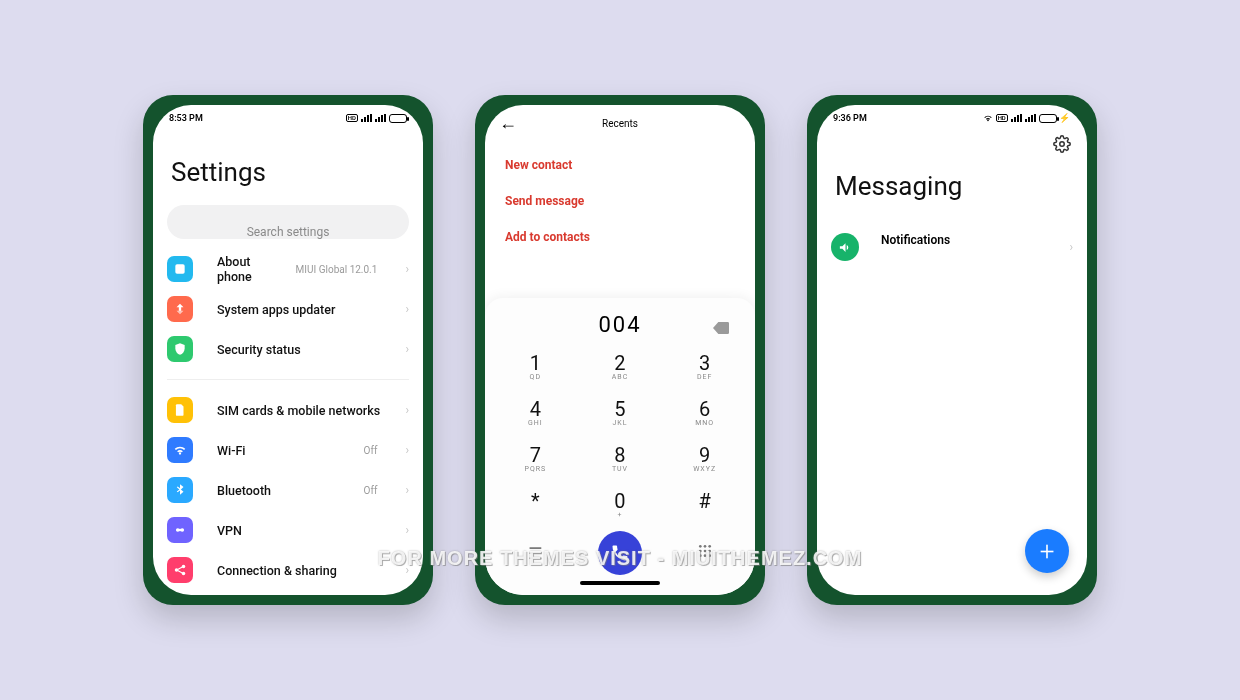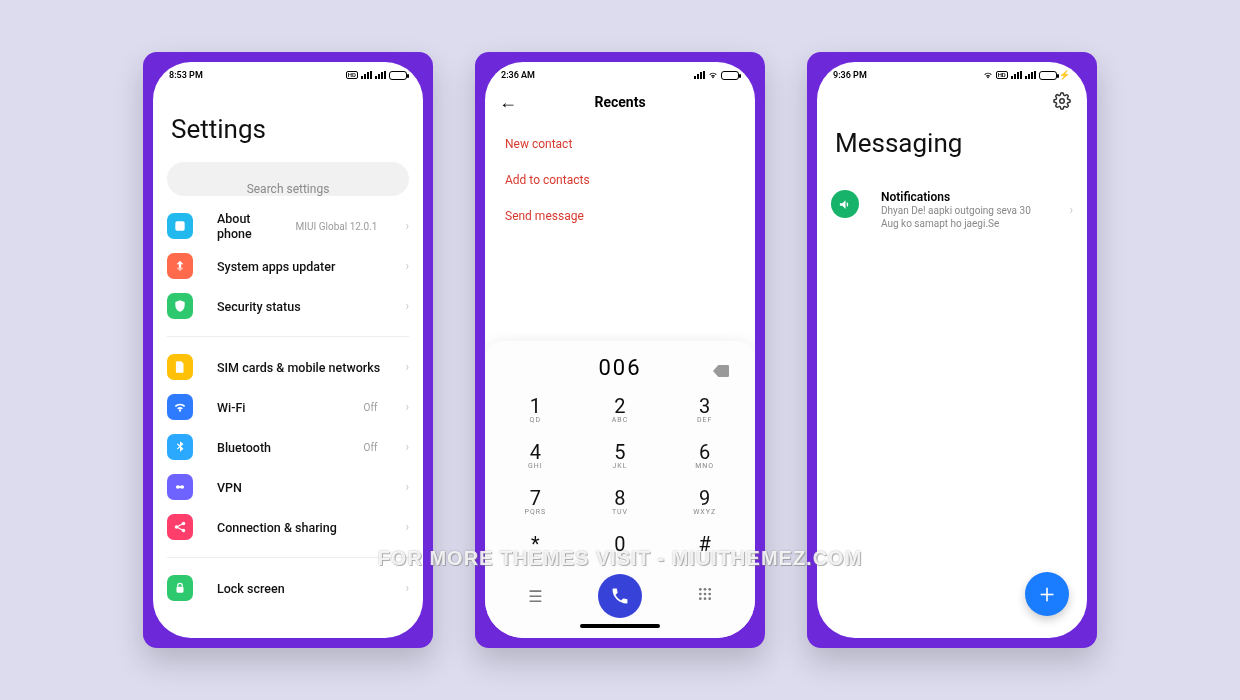--- a/index.html
+++ b/index.html
@@ -5,23 +5,23 @@
   * { box-sizing: border-box; margin: 0; padding: 0; }
   html, body { width: 1240px; height: 700px; }
   body {
     background: #dddcef;
     font-family: -apple-system, "Segoe UI", Roboto, Helvetica, Arial, sans-serif;
     position: relative;
     overflow: hidden;
   }
   .stage { width: 1240px; height: 700px; position: relative; display: flex; justify-content: center; align-items: center; gap: 42px; }
   .phone {
-    width: 290px; height: 596px;
-    background: #6d28d9;
-    border-radius: 14px;
+    width: 290px; height: 510px;
+    background: #14532d;
+    border-radius: 30px;
     padding: 10px;
     position: relative;
     box-shadow: 0 14px 30px rgba(0,0,0,.18);
   }
   .screen {
     width: 100%; height: 100%;
     background: #fff;
     border-radius: 38px;
     overflow: hidden;
     position: relative;
@@ -61,23 +61,23 @@
   }
   .row .app-icon { width:26px;height:26px;border-radius:7px;display:flex;align-items:center;justify-content:center;flex-shrink:0;}
   .row .label { flex:1; font-weight:500; }
   .row .value { font-size:10px; color:#9b9b9b; margin-right:4px;}
   .row .chev { color:#c7c7c7; font-size:12px;}
   .divider { height:1px; background:#eee; margin: 10px 14px; }
 
   
   .dialer-header { display:flex; align-items:center; justify-content:center; height:36px; position:relative; }
   .dialer-header .back { position:absolute; left:14px; font-size:18px; font-weight:600;}
-  .dialer-header .ttl { font-size:14px; font-weight:700;}
+  .dialer-header .ttl { font-size:10px; font-weight:400;}
   .action-list { padding: 6px 0;}
-  .action-row { height:36px; display:flex; align-items:center; padding-left:20px; font-size:12px; color:#d93a2f; font-weight:400;}
+  .action-row { height:36px; display:flex; align-items:center; padding-left:20px; font-size:12px; color:#d93a2f; font-weight:700;}
   .dialer-panel {
     margin-top:auto; background:#fdfdfd; border-radius: 18px 18px 0 0;
     box-shadow: 0 -2px 12px rgba(0,0,0,.06); padding: 10px 8px 10px 8px;
   }
   .dial-display { position:relative; text-align:center; font-size:22px; letter-spacing:2px; padding: 4px 0 8px 0;}
   .backspace { position:absolute; right:18px; top:6px; color:#9a9a9a; }
   .keypad { display:grid; grid-template-columns: repeat(3,1fr); text-align:center; }
   .key { padding: 6px 0 10px 0; }
   .key .num { font-size:20px; font-weight:400; color:#111;}
   .key .sub { font-size:7px; color:#888; letter-spacing:1px; margin-top:-2px;}
@@ -247,50 +247,35 @@
               <span class="label">Lock screen</span>
               <span class="chev">›</span>
             </div>
           </div>
       </div>
     </div>
   </div>
 
   <div class="phone">
     <div class="screen">
-      <div class="status-bar">
-        <span>2:36 AM</span>
-        <span class="status-right">
-          <span class="sig-bars">
-              <span></span>
-              <span></span>
-              <span></span>
-              <span></span>
-            </span>
-          <svg class="wifi-icon" viewBox="0 0 24 24">
-              <path d="M12 20a2 2 0 110-4 2 2 0 010 4zm-5-6a8 8 0 0110 0l-2 2a5 5 0 00-6 0zm-4-4a13 13 0 0118 0l-2 2a10 10 0 00-14 0z"></path>
-            </svg>
-          <span class="battery"><span class="fill" style="width:60%"></span></span>
-        </span>
-      </div>
 
       <div class="dialer-header">
         <span class="back">←</span>
         <span class="ttl">Recents</span>
       </div>
 
       <div class="action-list" id="dial-actions">
           <div class="action-row">New contact</div>
+          <div class="action-row">Send message</div>
           <div class="action-row">Add to contacts</div>
-          <div class="action-row">Send message</div>
         </div>
 
       <div class="dialer-panel">
         <div class="dial-display">
-          <span>006</span>
+          <span>004</span>
           <span class="backspace">
             <svg width="16" height="12" viewBox="0 0 24 18">
                 <path fill="#9a9a9a" d="M8 0h14a2 2 0 012 2v14a2 2 0 01-2 2H8l-8-9 8-9zm4 4l3 3 3-3 1.5 1.5-3 3 3 3L18 13l-3-3-3 3-1.5-1.5 3-3-3-3L12 4z"></path>
               </svg>
           </span>
         </div>
         <div class="keypad" id="keypad">
             <div class="key">
               <div class="num">1</div>
               <div class="sub">QD</div>
@@ -403,21 +388,20 @@
 
 
       <div class="msg-item">
         <div class="msg-badge">
           <svg viewBox="0 0 24 24">
               <path d="M3 10v4h4l5 5V5L7 10H3zm13.5 2a4.5 4.5 0 00-2.5-4v8a4.5 4.5 0 002.5-4z"></path>
             </svg>
         </div>
         <div class="msg-text">
           <div class="t1">Notifications</div>
-          <div class="t2">Dhyan De!  aapki outgoing seva 30 Aug ko samapt ho jaegi.Se</div>
         </div>
         <span class="chev">›</span>
       </div>
 
       <div class="fab">+</div>
     </div>
   </div>
 
 </div>
 

